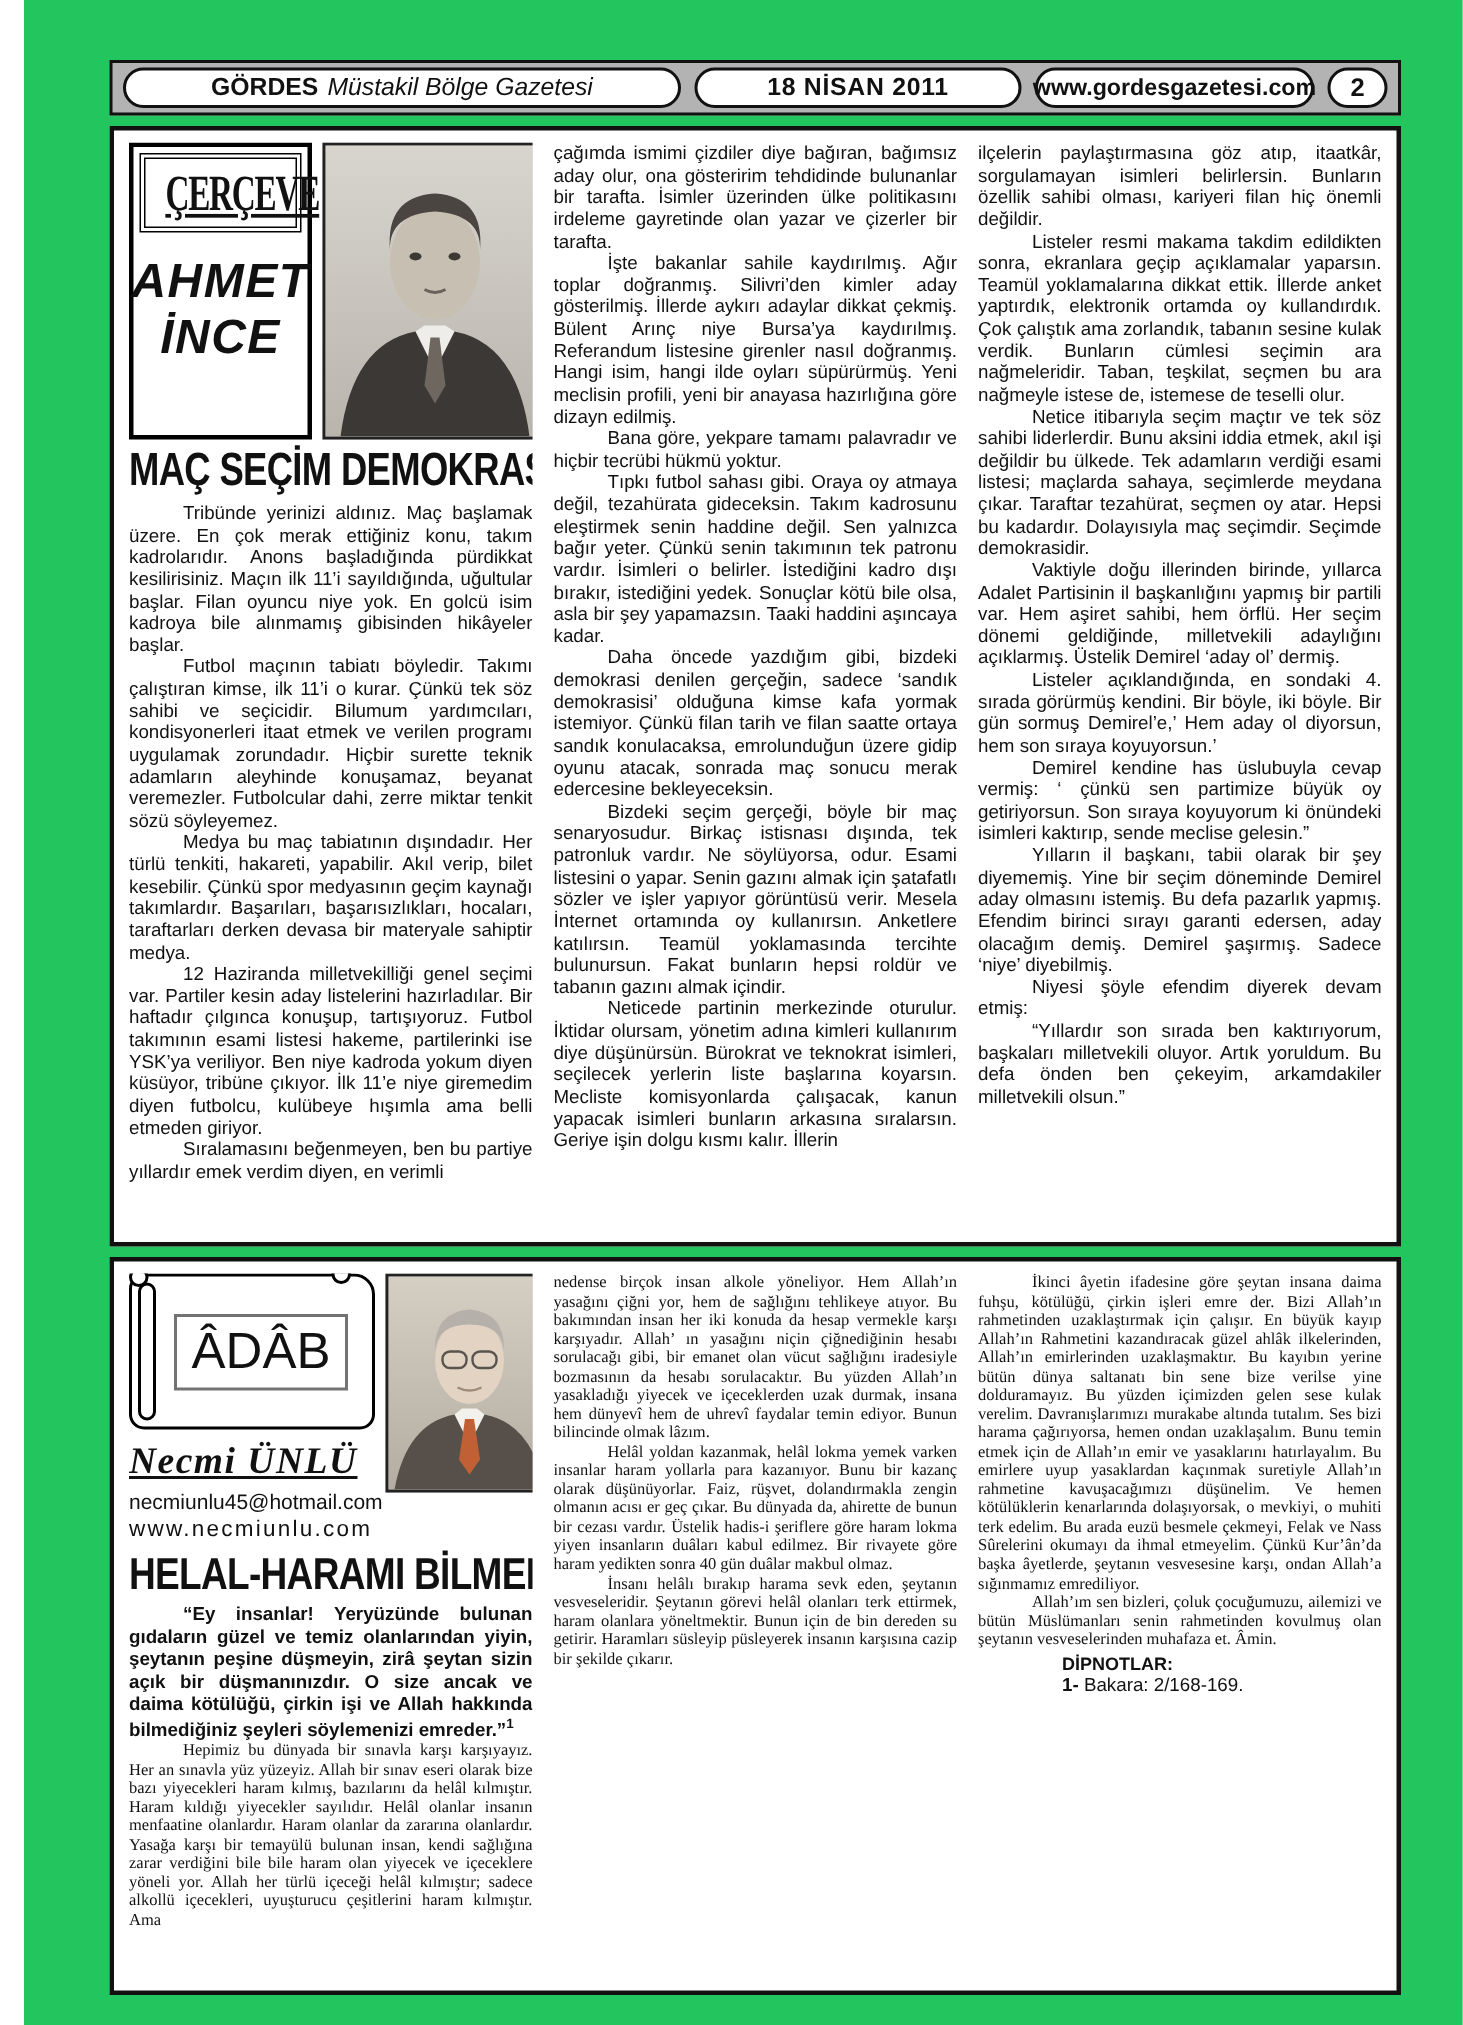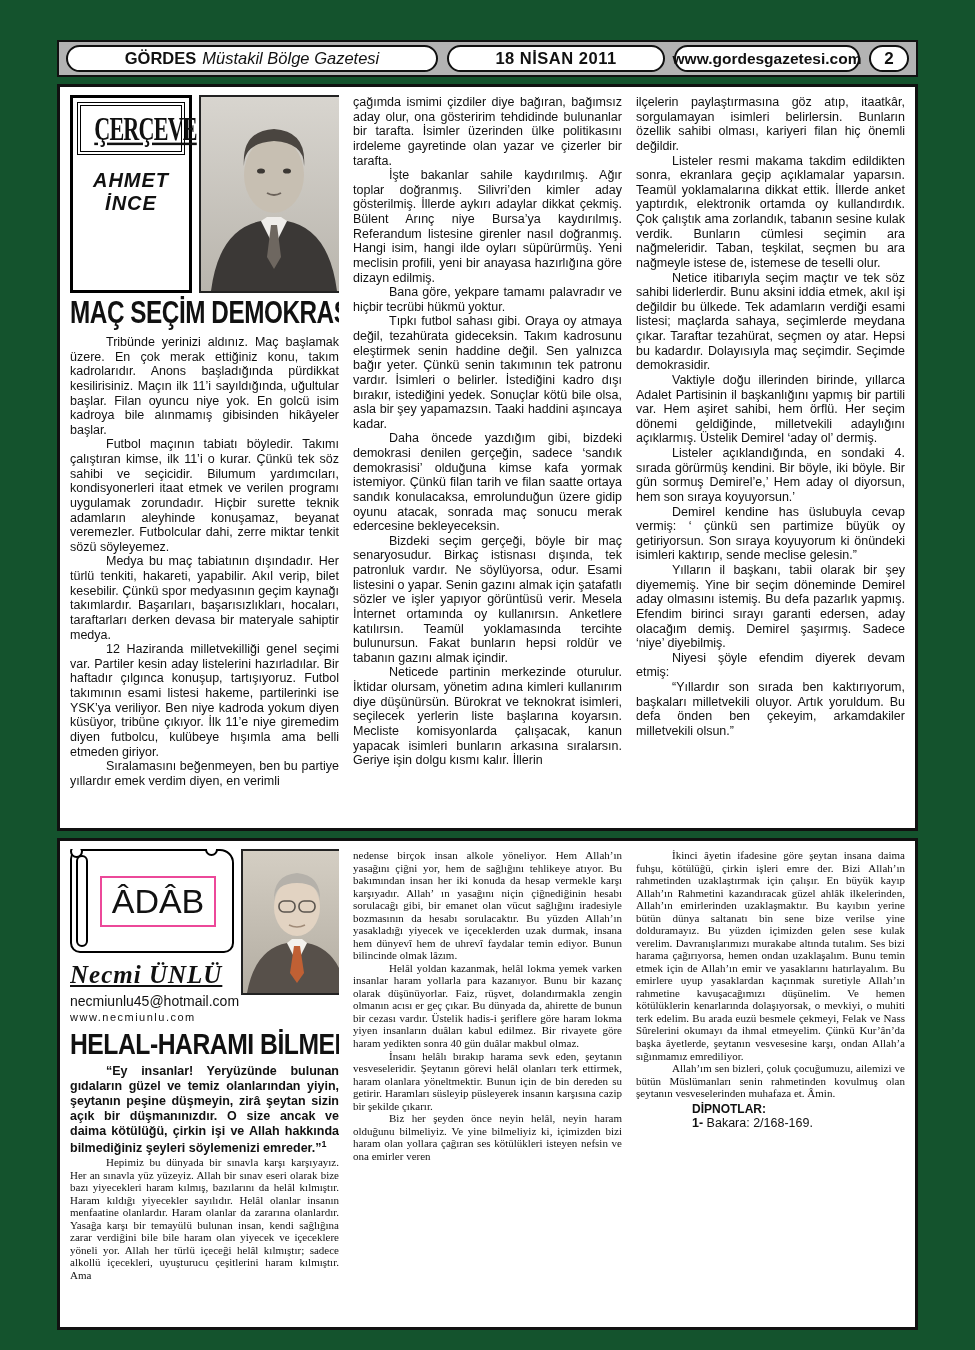--- a/index.html
+++ b/index.html
@@ -1,18 +1,18 @@
 <!DOCTYPE html>
 <html><head>
 <meta charset="utf-8">
 <style>
   * { margin:0; padding:0; box-sizing:border-box; }
   body { width:975px; height:1350px; background:#ffffff; font-family:"Liberation Sans", sans-serif; color:#111; position:relative; }
 
-  .page { position:absolute; inset:0; background:#14532d; }
+  .page { position:absolute; inset:0; background:#22c55e;margin-left:16px; }
 
   
   .header-bar { position:absolute; left:57px; top:40px; width:861px; height:37px;
     background:#b3b3b3; border:2px solid #111; display:flex; align-items:center; gap:9px; padding:0 7px; }
   .pill { background:#fff; border:2px solid #111; border-radius:16px; height:27px;
     display:flex; align-items:center; justify-content:center; font-size:16.5px; padding:0 14px; white-space:nowrap; }
   .pill-masthead { width:372px; justify-content:center; }
   .pill-masthead .bold { font-weight:bold; margin-right:6px; }
   .pill-masthead .ital { font-style:italic; }
   .pill-date { width:218px; font-weight:bold; letter-spacing:0.5px; }
@@ -31,43 +31,43 @@
   .para.noindent { text-indent:0; }
   .para.bold { font-weight:normal; }
 
   
   .a1-head { display:flex; gap:7px; margin-bottom:5px; }
   .cerceve-box { width:122px; height:198px; border:3px solid #000; padding:4px; display:flex; flex-direction:column; align-items:center; background:#fff; }
   .cerceve-inner { width:100%; border:1px solid #000; padding:2px; }
   .cerceve-inner2 { border:1px solid #000; padding:8px 2px 6px 2px; text-align:center; }
   .cerceve-word { font-family:"Liberation Serif", serif; font-size:27px; font-weight:bold; letter-spacing:-1px;
     transform:scaleX(0.82) scaleY(1.25); display:inline-block; text-decoration:underline; }
-  .a1-author { margin-top:14px; text-align:center; font-weight:bold; font-style:italic; font-size:20px; line-height:1.15; letter-spacing:1px; }
+  .a1-author { margin-top:14px; text-align:center; font-weight:bold; font-style:italic; font-size:32px; line-height:1.15; letter-spacing:1px; }
   .photo-frame { border:2px solid #222; background:#c9c5be; }
   .photo-a { width:150px; height:198px; }
   .headline-wrap { white-space:nowrap; overflow:visible; margin:4px 0 6px 0; }
   .headline { display:inline-block; font-weight:bold; font-size:27px; letter-spacing:-0.5px;
     transform:scaleX(0.9) scaleY(1.15); transform-origin:left center; }
 
   
   .a2-head { display:flex; gap:5px; }
   .a2-left { width:166px; }
   .scroll-banner { position:relative; width:164px; height:104px; border:2px solid #000; border-radius:10px 14px 10px 10px;
     background:#fff; display:flex; align-items:center; justify-content:center; }
   .scroll-curl { position:absolute; width:13px; height:13px; border:2px solid #000; border-radius:50%; background:#fff; }
   .curl-l { left:-2px; top:-6px; }
   .curl-r { right:14px; top:-8px; }
   .scroll-roll { position:absolute; left:4px; top:4px; bottom:4px; width:12px; border:2px solid #000; border-radius:8px; background:#fff; }
-  .adab-inner { border:2px solid #ec4899; padding:4px 10px; margin-left:12px; }
+  .adab-inner { border:2px solid #737373; padding:4px 10px; margin-left:12px; }
   .adab-word { font-size:34px; letter-spacing:0px; font-family:"Liberation Sans", sans-serif; }
   .photo-b { width:112px; height:146px; }
   .a2-author { font-family:"Liberation Serif", serif; font-weight:bold; font-style:italic; font-size:25px;
     text-decoration:underline; margin-top:8px; letter-spacing:1px; }
   .a2-email { font-size:14px; margin-top:4px; }
-  .a2-site { font-size:11px; letter-spacing:1.5px; margin-top:2px; }
+  .a2-site { font-size:15px; letter-spacing:1.5px; margin-top:2px; }
   .headline2-wrap { white-space:nowrap; overflow:visible; margin:6px 0 4px 0; }
   .headline2 { display:inline-block; font-weight:bold; font-size:26px; letter-spacing:-0.5px;
     transform:scaleX(0.95) scaleY(1.15); transform-origin:left center; }
   .quote-para { font-size:12.5px; font-weight:bold; line-height:1.2; text-align:justify; text-indent:36px; }
   .quote-para sup { font-size:9px; }
   .dipnot-head { font-weight:bold; font-size:12px; margin-top:2px; padding-left:56px; }
   .dipnot-line { font-size:12.5px; padding-left:56px; }
   .dipnot-line .num { font-weight:bold; }
 </style>
 </head>
@@ -187,21 +187,20 @@
       <div class="headline2-wrap"><span class="headline2">HELAL-HARAMI BİLMEK</span></div>
       <p class="quote-para"><span>“Ey insanlar! Yeryüzünde bulunan gıdaların güzel ve temiz olanlarından yiyin, şeytanın peşine düşmeyin, zirâ şeytan sizin açık bir düşmanınızdır. O size ancak ve daima kötülüğü, çirkin işi ve Allah hakkında bilmediğiniz şeyleri söylemenizi emreder.”</span><sup>1</sup></p>
       <div>
           <p class="para">Hepimiz bu dünyada bir sınavla karşı karşıyayız. Her an sınavla yüz yüzeyiz. Allah bir sınav eseri olarak bize bazı yiyecekleri haram kılmış, bazılarını da helâl kılmıştır. Haram kıldığı yiyecekler sayılıdır. Helâl olanlar insanın menfaatine olanlardır. Haram olanlar da zararına olanlardır. Yasağa karşı bir temayülü bulunan insan, kendi sağlığına zarar verdiğini bile bile haram olan yiyecek ve içeceklere yöneli yor. Allah her türlü içeceği helâl kılmıştır; sadece alkollü içecekleri, uyuşturucu çeşitlerini haram kılmıştır. Ama</p>
         </div>
     </div>
     <div class="col">
         <p class="para noindent">nedense birçok insan alkole yöneliyor. Hem Allah’ın yasağını çiğni yor, hem de sağlığını tehlikeye atıyor. Bu bakımından insan her iki konuda da hesap vermekle karşı karşıyadır. Allah’ ın yasağını niçin çiğnediğinin hesabı sorulacağı gibi, bir emanet olan vücut sağlığını iradesiyle bozmasının da hesabı sorulacaktır. Bu yüzden Allah’ın yasakladığı yiyecek ve içeceklerden uzak durmak, insana hem dünyevî hem de uhrevî faydalar temin ediyor. Bunun bilincinde olmak lâzım.</p>
         <p class="para">Helâl yoldan kazanmak, helâl lokma yemek varken insanlar haram yollarla para kazanıyor. Bunu bir kazanç olarak düşünüyorlar. Faiz, rüşvet, dolandırmakla zengin olmanın acısı er geç çıkar. Bu dünyada da, ahirette de bunun bir cezası vardır. Üstelik hadis-i şeriflere göre haram lokma yiyen insanların duâları kabul edilmez. Bir rivayete göre haram yedikten sonra 40 gün duâlar makbul olmaz.</p>
         <p class="para">İnsanı helâlı bırakıp harama sevk eden, şeytanın vesveseleridir. Şeytanın görevi helâl olanları terk ettirmek, haram olanlara yöneltmektir. Bunun için de bin dereden su getirir. Haramları süsleyip püsleyerek insanın karşısına cazip bir şekilde çıkarır.</p>
-        <p class="para">Biz her şeyden önce neyin helâl, neyin haram olduğunu bilmeliyiz. Ve yine bilmeliyiz ki, içimizden bizi haram olan yollara çağıran ses kötülükleri isteyen nefsin ve ona emirler veren</p>
       </div>
     <div class="col">
       <div>
           <p class="para">İkinci âyetin ifadesine göre şeytan insana daima fuhşu, kötülüğü, çirkin işleri emre der. Bizi Allah’ın rahmetinden uzaklaştırmak için çalışır. En büyük kayıp Allah’ın Rahmetini kazandıracak güzel ahlâk ilkelerinden, Allah’ın emirlerinden uzaklaşmaktır. Bu kayıbın yerine bütün dünya saltanatı bin sene bize verilse yine dolduramayız. Bu yüzden içimizden gelen sese kulak verelim. Davranışlarımızı murakabe altında tutalım. Ses bizi harama çağırıyorsa, hemen ondan uzaklaşalım. Bunu temin etmek için de Allah’ın emir ve yasaklarını hatırlayalım. Bu emirlere uyup yasaklardan kaçınmak suretiyle Allah’ın rahmetine kavuşacağımızı düşünelim. Ve hemen kötülüklerin kenarlarında dolaşıyorsak, o mevkiyi, o muhiti terk edelim. Bu arada euzü besmele çekmeyi, Felak ve Nass Sûrelerini okumayı da ihmal etmeyelim. Çünkü Kur’ân’da başka âyetlerde, şeytanın vesvesesine karşı, ondan Allah’a sığınmamız emrediliyor.</p>
           <p class="para">Allah’ım sen bizleri, çoluk çocuğumuzu, ailemizi ve bütün Müslümanları senin rahmetinden kovulmuş olan şeytanın vesveselerinden muhafaza et. Âmin.</p>
         </div>
       <div class="dipnot-head">DİPNOTLAR:</div>
       <div class="dipnot-line">
         <span class="num">1-</span><span> Bakara: 2/168-169.</span>
       </div>

